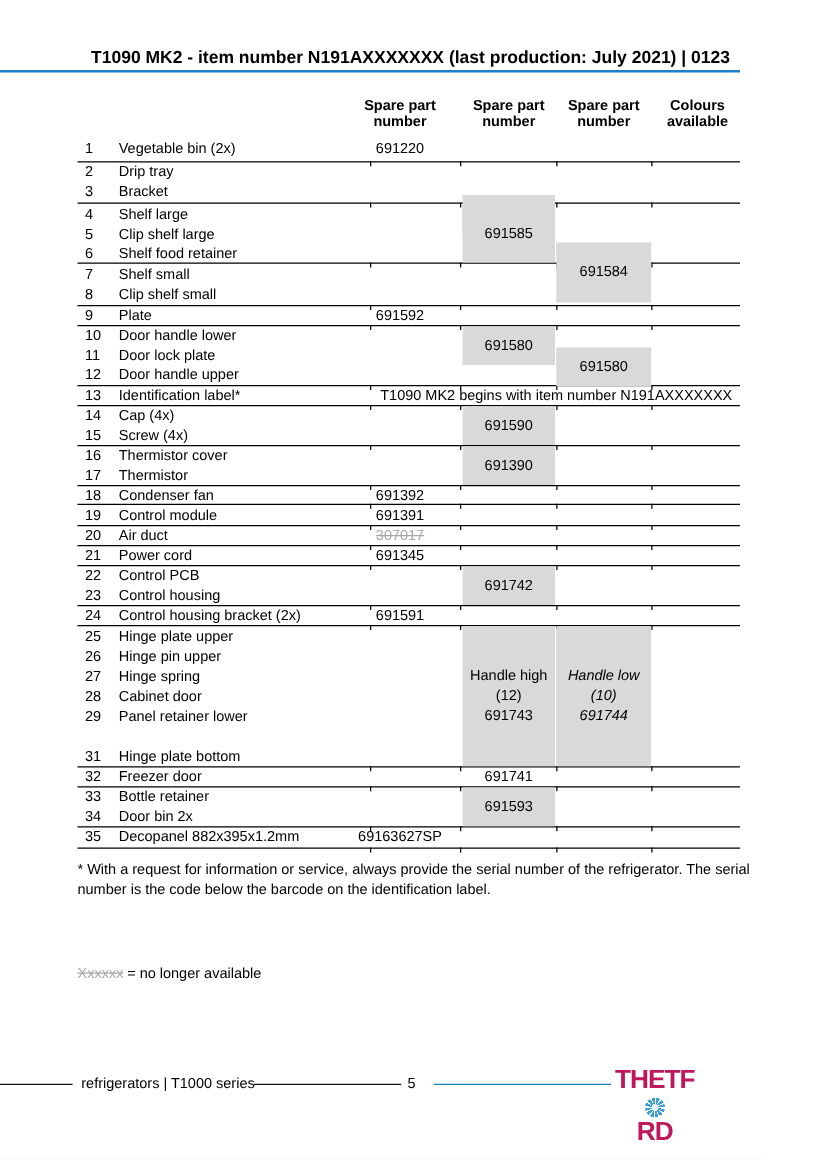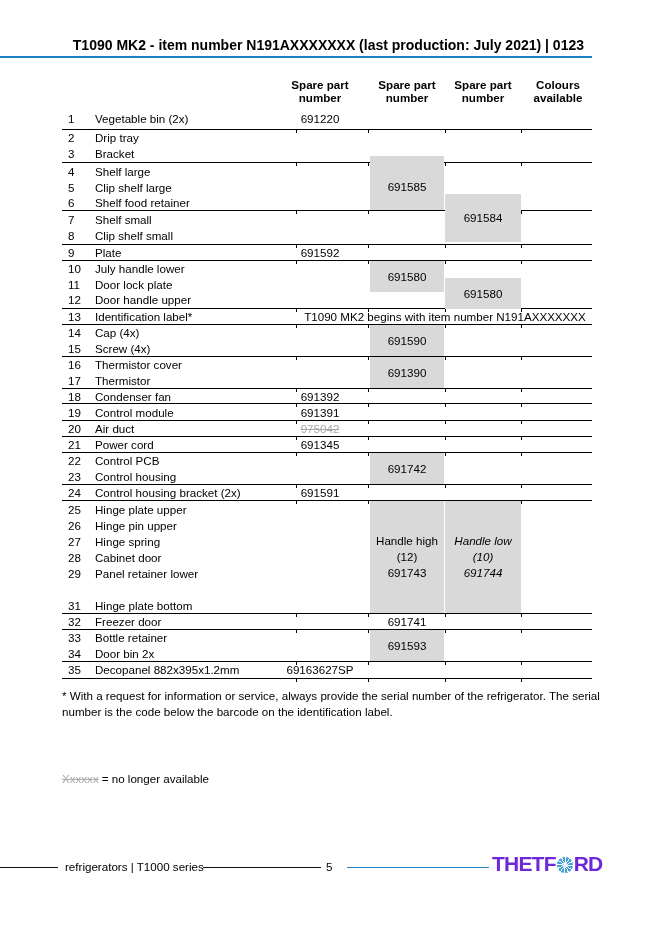--- a/index.html
+++ b/index.html
@@ -56,21 +56,21 @@
   .na-note .sym{color:#a9a9a9;text-decoration:line-through;margin-right:3px;}
   
   .fseg{position:absolute;height:1px;background:#111;top:867px;}
   .fs1{left:0;width:58px;}
   .fs2{left:203px;width:118px;}
   .fs3{left:347px;width:142px;background:#1b80c4;}
   .ftext{position:absolute;top:860px;font-size:11.6px;}
   .ft-left{left:65px;}
   .ft-page{left:326px;}
   .logo{position:absolute;left:492px;top:852px;display:flex;align-items:center;
-        font-weight:700;font-size:21px;letter-spacing:-0.8px;color:#6d28d9;}
+        font-weight:700;font-size:21px;letter-spacing:-0.8px;color:#be185d;flex-direction:column;}
   .logo-o{
     display:inline-block;width:16px;height:16px;border-radius:50%;margin:2px 1px 0 1px;
     background:
       radial-gradient(circle at 50% 50%, #e8f4fb 0 2.5px, rgba(232,244,251,0) 3px),
       repeating-conic-gradient(#ffffff 0deg 9deg, #3e9fd4 9deg 30deg);
   }
 </style>
 </head>
 <body>
 
@@ -189,21 +189,21 @@
         <span class="rnum">8</span>
         <span class="rlabel">Clip shelf small</span>
       </div>
     <div class="row" style="top:137px">
         <span class="rnum">9</span>
         <span class="rlabel">Plate</span>
         <span class="v c1">691592</span>
       </div>
     <div class="row" style="top:153px">
         <span class="rnum">10</span>
-        <span class="rlabel">July handle lower</span>
+        <span class="rlabel">Door handle lower</span>
       </div>
     <div class="row" style="top:169px">
         <span class="rnum">11</span>
         <span class="rlabel">Door lock plate</span>
       </div>
     <div class="row" style="top:184px">
         <span class="rnum">12</span>
         <span class="rlabel">Door handle upper</span>
       </div>
     <div class="row" style="top:201px">
@@ -233,21 +233,21 @@
         <span class="v c1">691392</span>
       </div>
     <div class="row" style="top:297px">
         <span class="rnum">19</span>
         <span class="rlabel">Control module</span>
         <span class="v c1">691391</span>
       </div>
     <div class="row" style="top:313px">
         <span class="rnum">20</span>
         <span class="rlabel">Air duct</span>
-        <span class="v c1 na">975042</span>
+        <span class="v c1 na">307017</span>
       </div>
     <div class="row" style="top:329px">
         <span class="rnum">21</span>
         <span class="rlabel">Power cord</span>
         <span class="v c1">691345</span>
       </div>
     <div class="row" style="top:345px">
         <span class="rnum">22</span>
         <span class="rlabel">Control PCB</span>
       </div>

